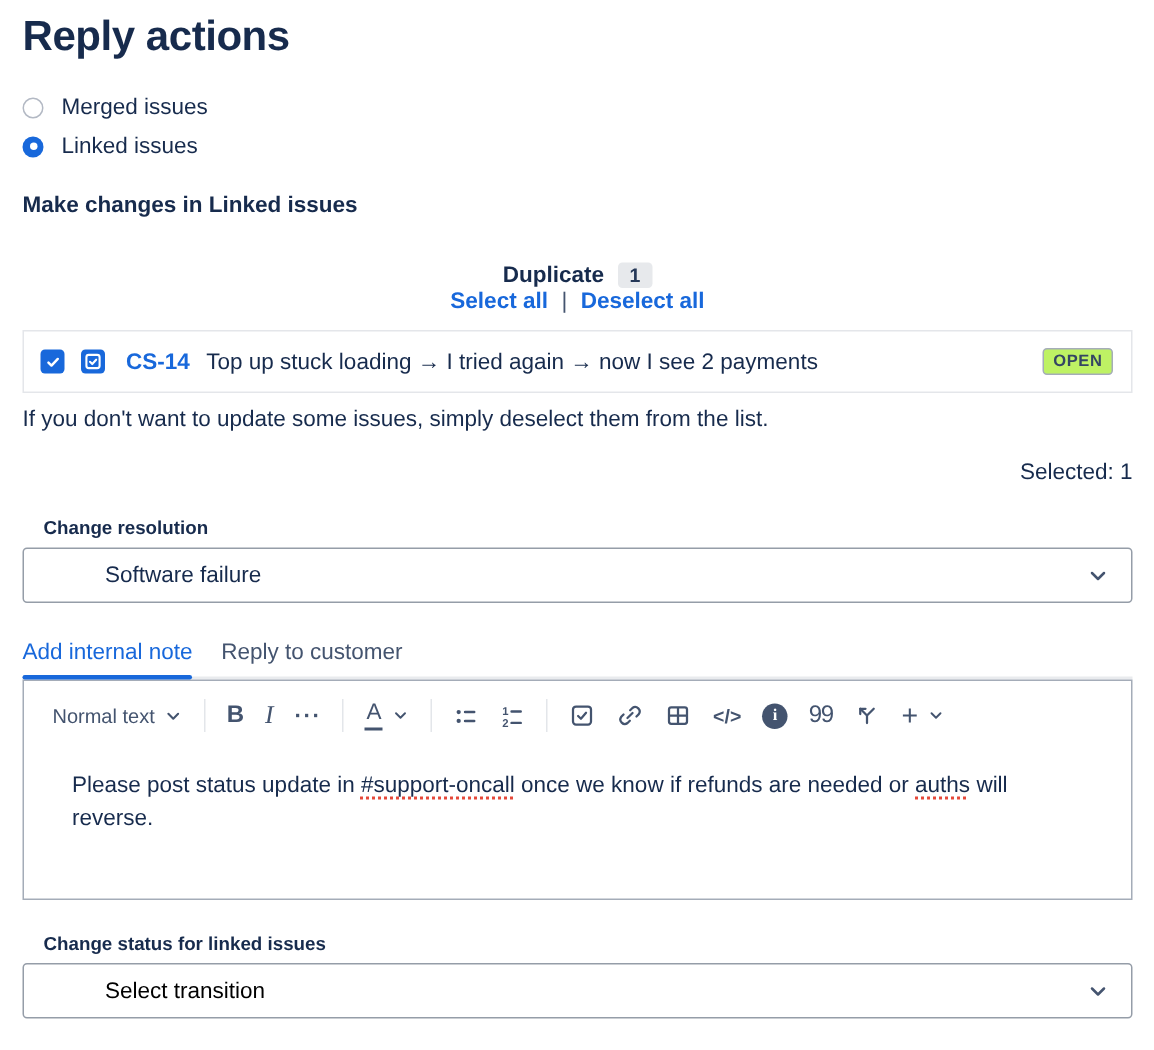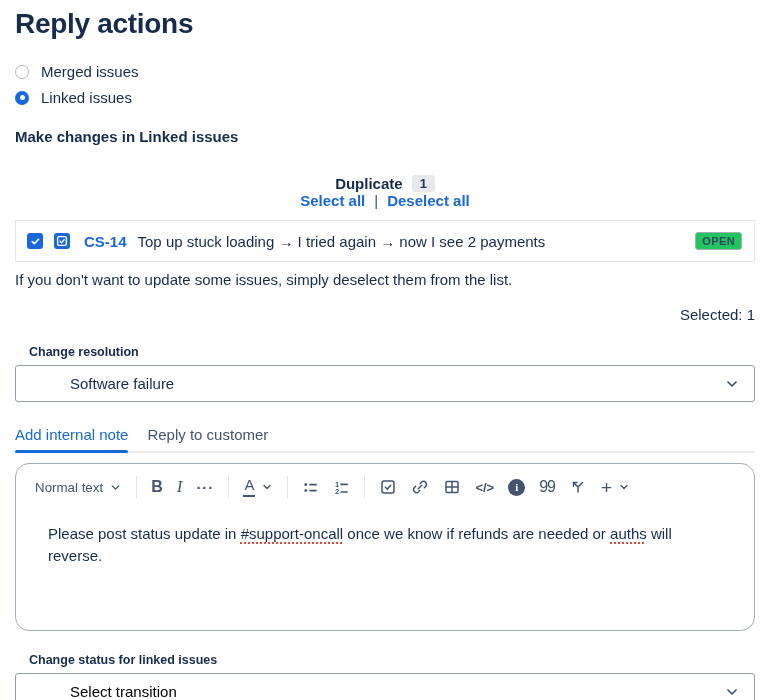--- a/index.html
+++ b/index.html
@@ -26,39 +26,39 @@
   .list-links { display:flex; align-items:center; gap:9px; }
   .link { color:#1868DB; font-weight:600; text-decoration:none; cursor:pointer;text-align:right; }
   .pipe { color:#44546F; }
 
   
   .issue-row { margin-top:11px; border:1px solid #E4E6EA; height:42px; display:flex; align-items:center; padding:0 12px 0 11px; gap:11px; }
   .cb { width:16px; height:16px; border-radius:3px; background:#1868DB; display:flex; align-items:center; justify-content:center; flex:none; cursor:pointer; }
   .type-icon { width:16px; height:16px; border-radius:3px; background:#1868DB; display:flex; align-items:center; justify-content:center; flex:none; }
   .issue-key { color:#1868DB; font-weight:600; text-decoration:none; cursor:pointer; margin-left:3px;text-align:center; }
   .issue-summary { color:#172B4D; }
-  .status-badge { margin-left:auto; border:1px solid #A5ADB8; border-radius:3px; color:#344563; font-size:11px; font-weight:700; letter-spacing:0.4px; padding:2px 6px; background:#22c55e; }
+  .status-badge { margin-left:auto; border:1px solid #A5ADB8; border-radius:3px; color:#344563; font-size:11px; font-weight:700; letter-spacing:0.4px; padding:2px 6px; background:#bef264; }
 
   .hint { margin-top:9px; }
   .selected-line { margin-top:18px; text-align:right; }
 
   .field-label { margin-top:22px; font-size:12.5px; font-weight:700;margin-left:14px; }
   .select { margin-top:6px; height:37px; border:1px solid #959DA8; border-radius:3px; display:flex; align-items:center; padding:0 14px; cursor:pointer; background:#fff; justify-content:space-between; }
   .select .value { font-size:15px;margin-left:40px; }
   .select .placeholder { color:#000000; }
   .chev { color:#44546F; display:flex; }
 
   
   .tabs { margin-top:24px; display:flex; gap:19px; border-bottom:2px solid #E9EBEE; }
   .tab { padding-bottom:8px; position:relative; color:#44546F; cursor:pointer; font-size:15px; }
   .tab.active { color:#1868DB; }
   .tab.active::after { content:""; position:absolute; left:0; right:0; bottom:-2px; height:3px; background:#1868DB; border-radius:2px; }
 
   
-  .editor { margin-top:10px; border:1px solid #A4ACB8; border-radius:14px; height:168px; overflow:hidden; }
+  .editor { margin-top:0; border:1px solid #A4ACB8; border-radius:0; height:147px; overflow:hidden; }
   .toolbar { display:flex; align-items:center; padding:11px 10px 0 12px; color:#44546F; }
   .tb-btn { display:flex; align-items:center; gap:6px; padding:2px 7px; border-radius:3px; cursor:pointer; background:none; border:none; color:#44546F; font-family:inherit; }
   .tb-div { width:1px; height:22px; background:#E3E6EA; margin:0 7px; flex:none; }
   .tb-bold { font-weight:800; font-size:16px; }
   .tb-italic { font-family:"Liberation Serif",serif; font-style:italic; font-size:17px; }
   .tb-more { font-size:15px; letter-spacing:1px; font-weight:700; }
   .color-a { font-size:15px; border-bottom:2px solid #44546F; padding:0 1px 1px; line-height:1.1; }
   .tb-code { font-size:13px; font-weight:600; font-family:"Liberation Sans",sans-serif; }
   .info-dot { width:17px; height:17px; border-radius:50%; background:#44546F; color:#fff; font-size:11px; font-weight:700; display:flex; align-items:center; justify-content:center; font-family:"Liberation Serif",serif; }
   .tb-quote { font-size:16px; letter-spacing:-1px; font-weight:500; }

